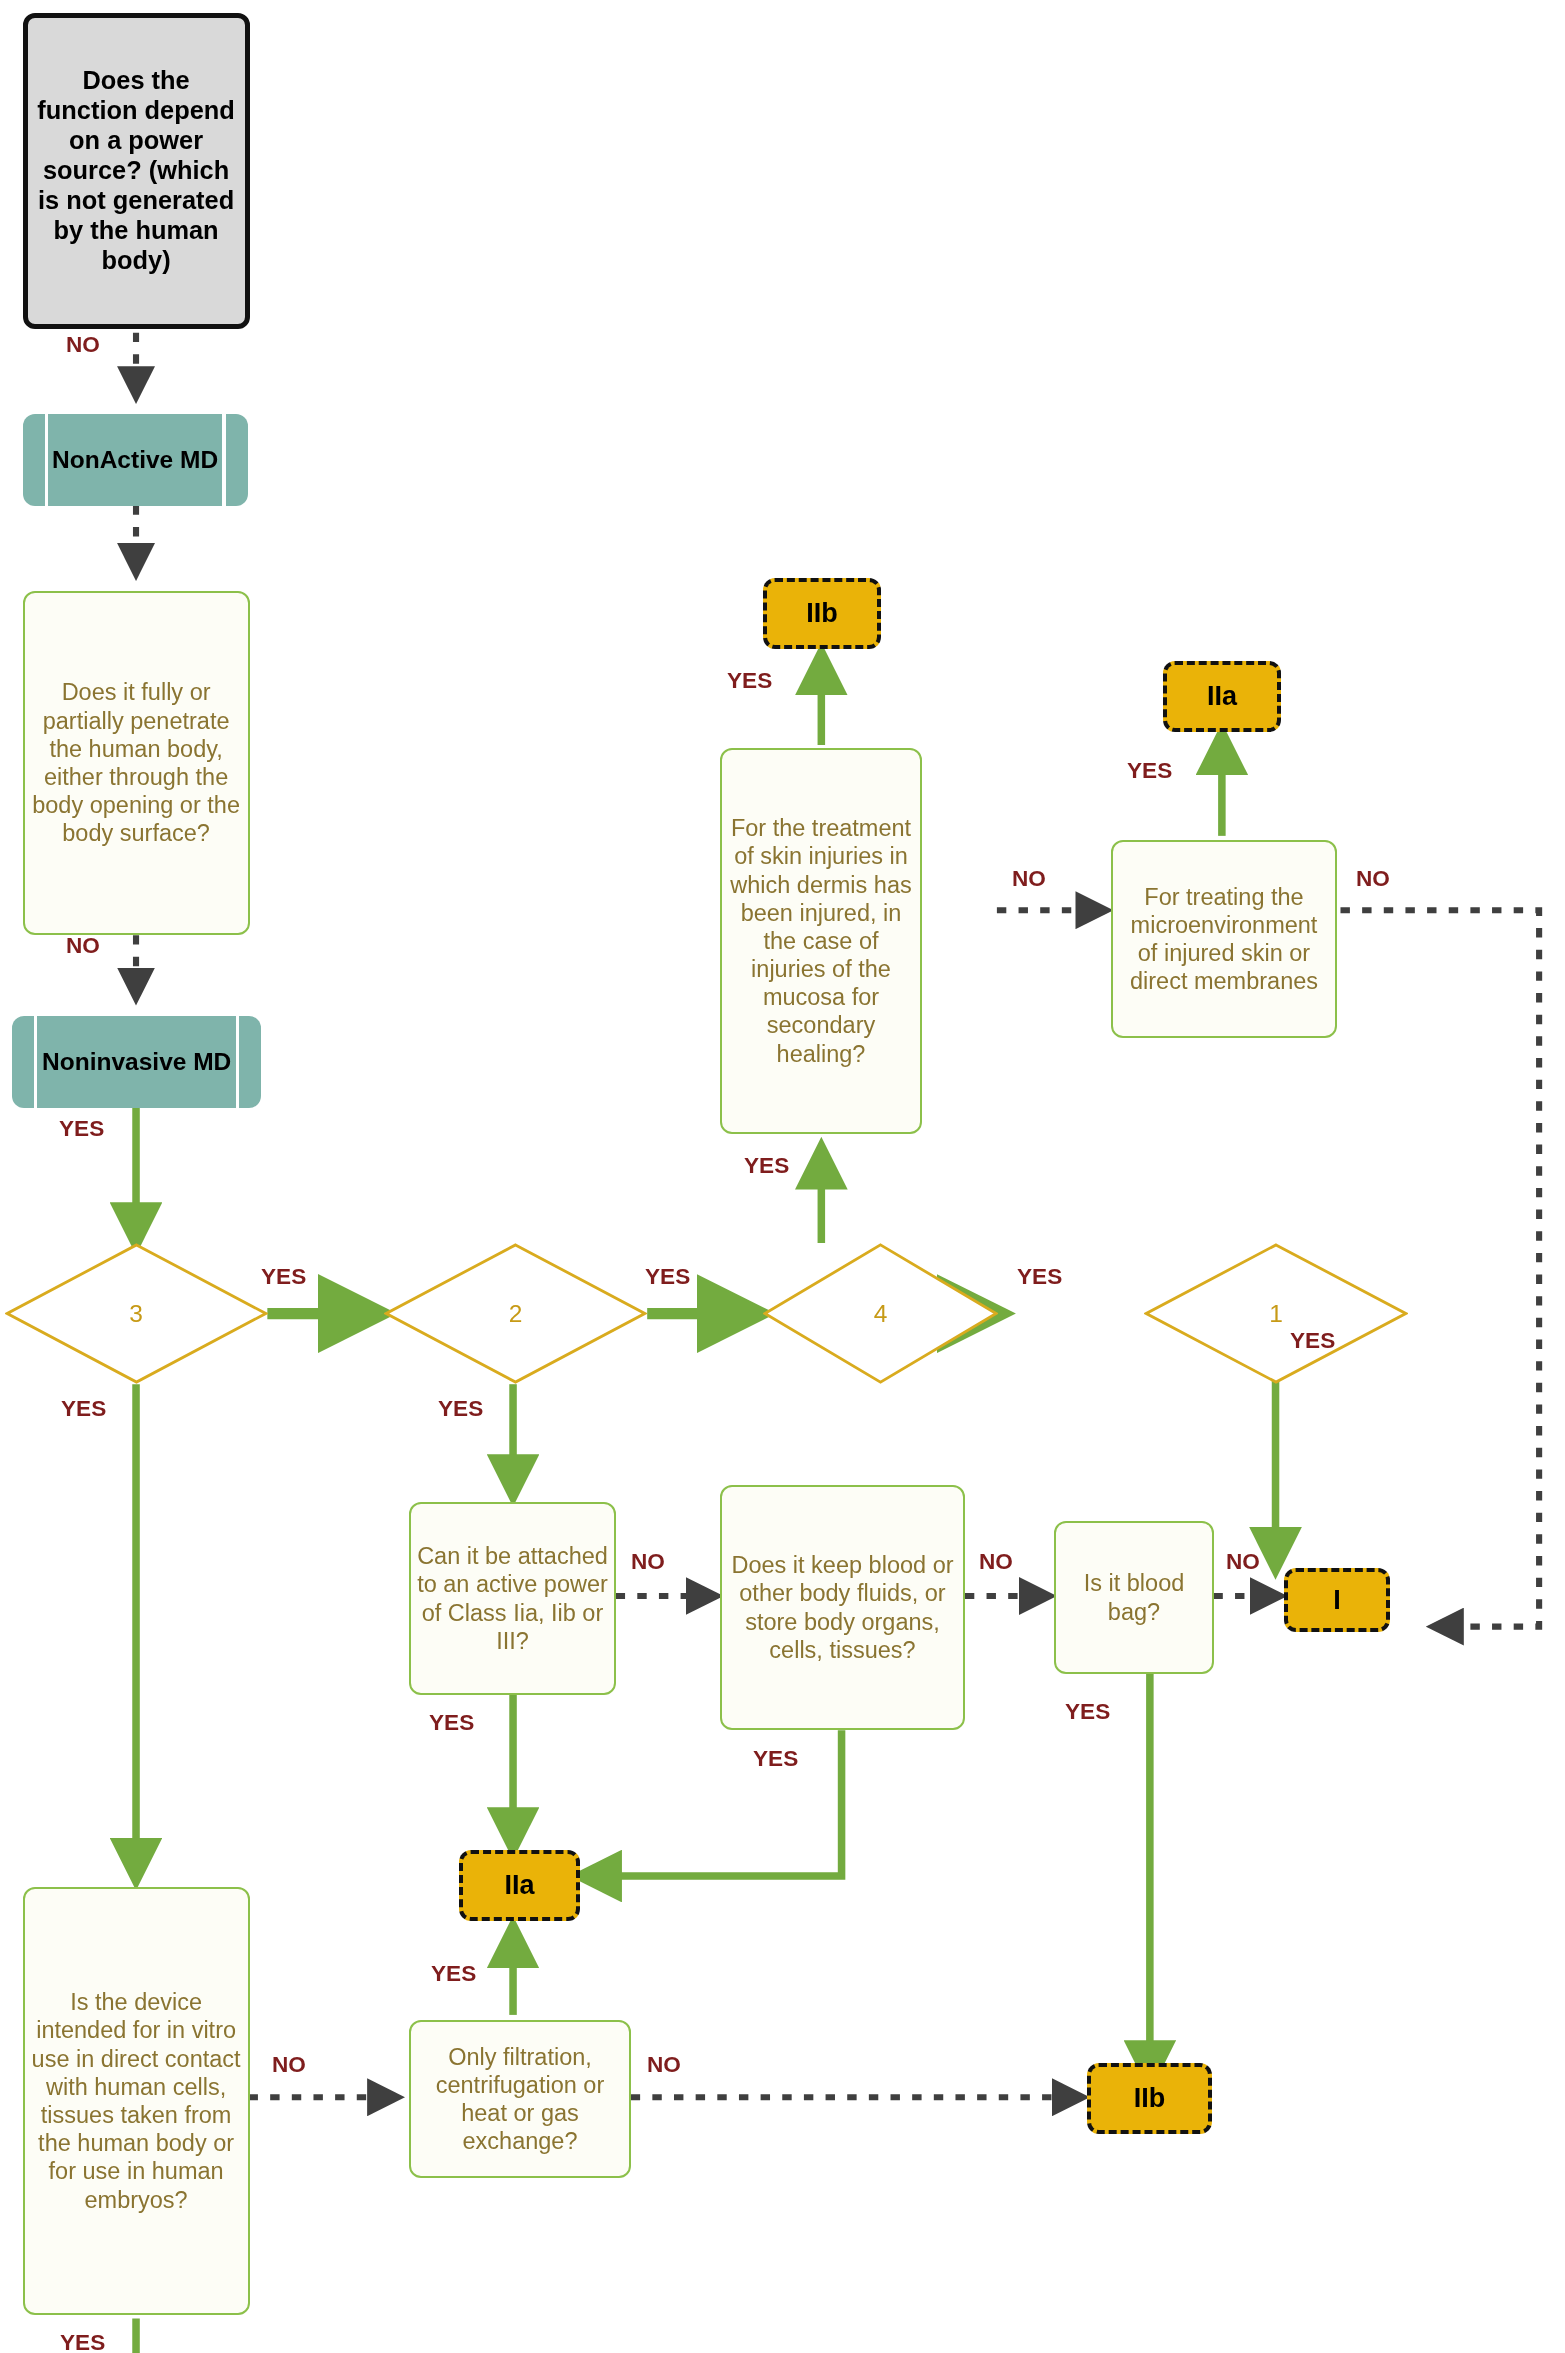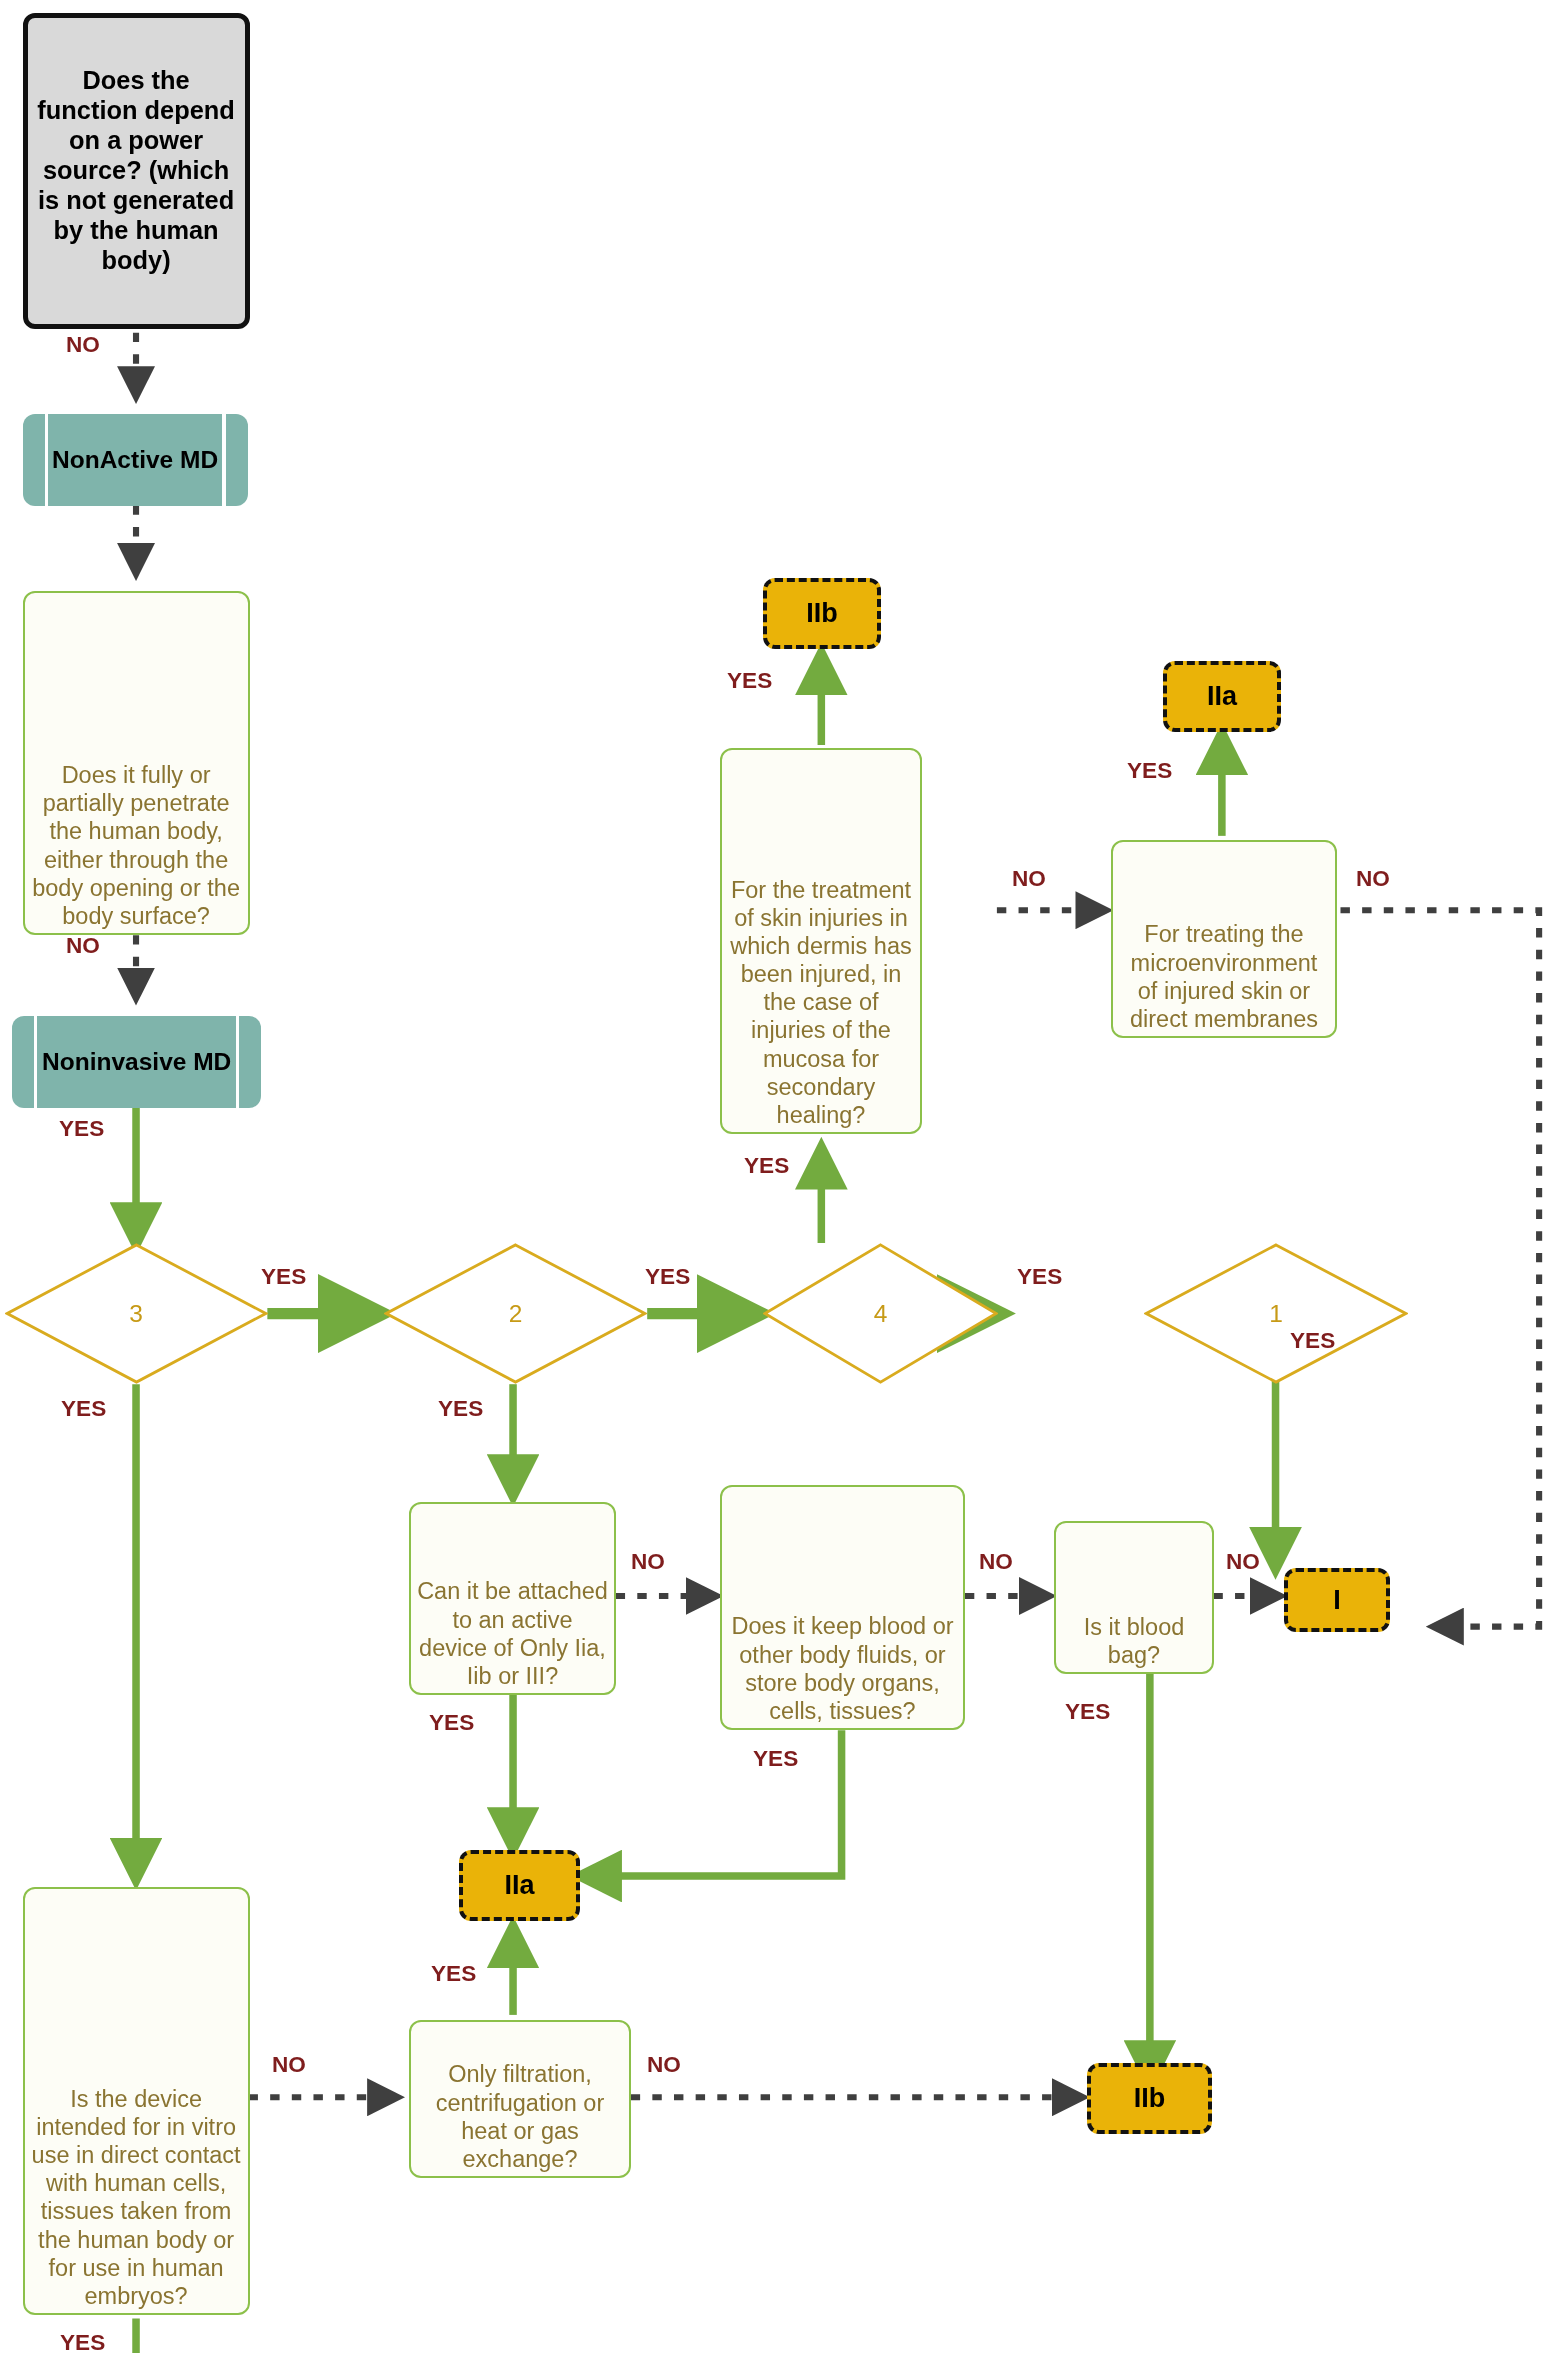--- a/index.html
+++ b/index.html
@@ -62,21 +62,20 @@
   .n-md .mdlabel { position: relative; z-index: 2; padding: 0 4.7px; }
 
   
   .n-q {
     border: 2.4px solid #8cc04a;
     background: #fdfdf6;
     color: #8a7431;
     font-size: 23.5px;
     line-height: 1.20;
     padding: 2.8px 4.7px;
-    align-items: flex-end;
   }
   
   .n-term {
     border: 4.2px dashed #111111;
     background: #eab308;
     color: #000000;
     font-weight: bold;
     font-size: 27px;
   }
   
@@ -227,21 +226,21 @@
 
   <div class="node n-term" style="left:1163px; top:661px; width:118px; height:71px;">
     <span>IIa</span>
   </div>
 
   <div class="node n-q" style="left:1111px; top:840px; width:226px; height:198px;">
     <span>For treating the microenvironment of injured skin or direct membranes</span>
   </div>
 
   <div class="node n-q" style="left:409px; top:1502px; width:207px; height:193px;">
-    <span>Can it be attached to an active device of Only Iia, Iib or III?</span>
+    <span>Can it be attached to an active power of Class Iia, Iib or III?</span>
   </div>
 
   <div class="node n-q" style="left:720px; top:1485px; width:245px; height:245px;">
     <span>Does it keep blood or other body fluids, or store body organs, cells, tissues?</span>
   </div>
 
   <div class="node n-q" style="left:1054px; top:1521px; width:160px; height:153px;">
     <span>Is it blood bag?</span>
   </div>
 

